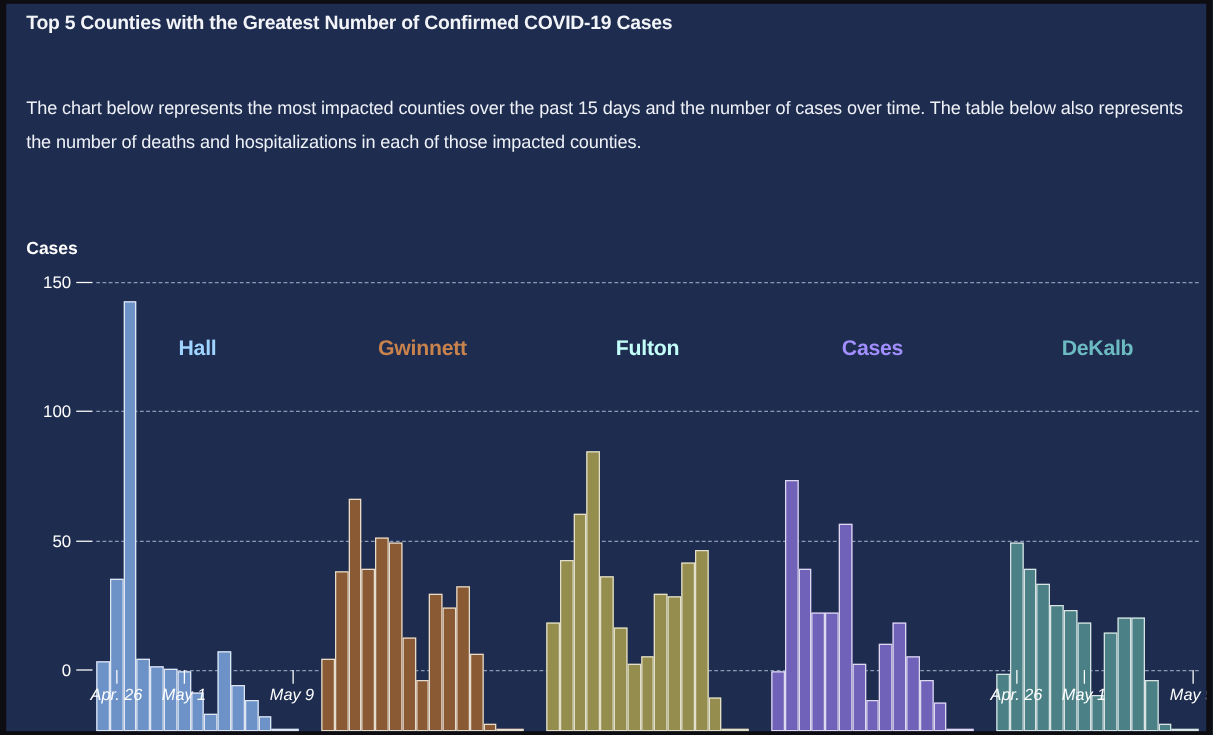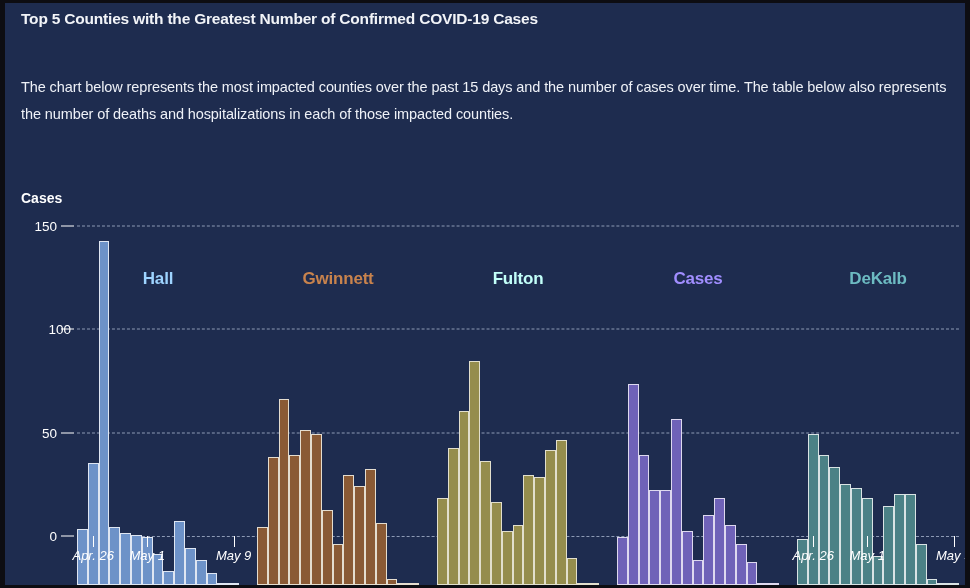--- a/index.html
+++ b/index.html
@@ -137,21 +137,21 @@
   <div id="desc">The chart below represents the most impacted counties over the past 15 days and the number of cases over time. The table below also represents the number of deaths and hospitalizations in each of those impacted counties.</div>
 
   <div id="chart">
     <div id="ylabel">Cases</div>
     <div id="axis-layer">
         <div class="ytick" style="top: 383px;">0</div>
         <div class="ytick-dash" style="top: 383px;"></div>
         <div class="ytick" style="top: 279.5px;">50</div>
         <div class="ytick-dash" style="top: 279.5px;"></div>
         <div class="gridline" style="top: 279.5px;"></div>
-        <div class="ytick" style="top: 176px; padding-left: 14px;">100</div>
+        <div class="ytick" style="top: 176px;">100</div>
         <div class="ytick-dash" style="top: 176px;"></div>
         <div class="gridline" style="top: 176px;"></div>
         <div class="ytick" style="top: 72.5px;">150</div>
         <div class="ytick-dash" style="top: 72.5px;"></div>
         <div class="gridline" style="top: 72.5px;"></div>
         <div class="baseline" style="top: 383px;"></div>
       </div>
     <div id="panels-layer">
         <div class="county" style="left: 72px; width: 162px;">
           <div class="county-label" style="color: rgb(109, 146, 200); filter: brightness(1.45);">Hall</div>

